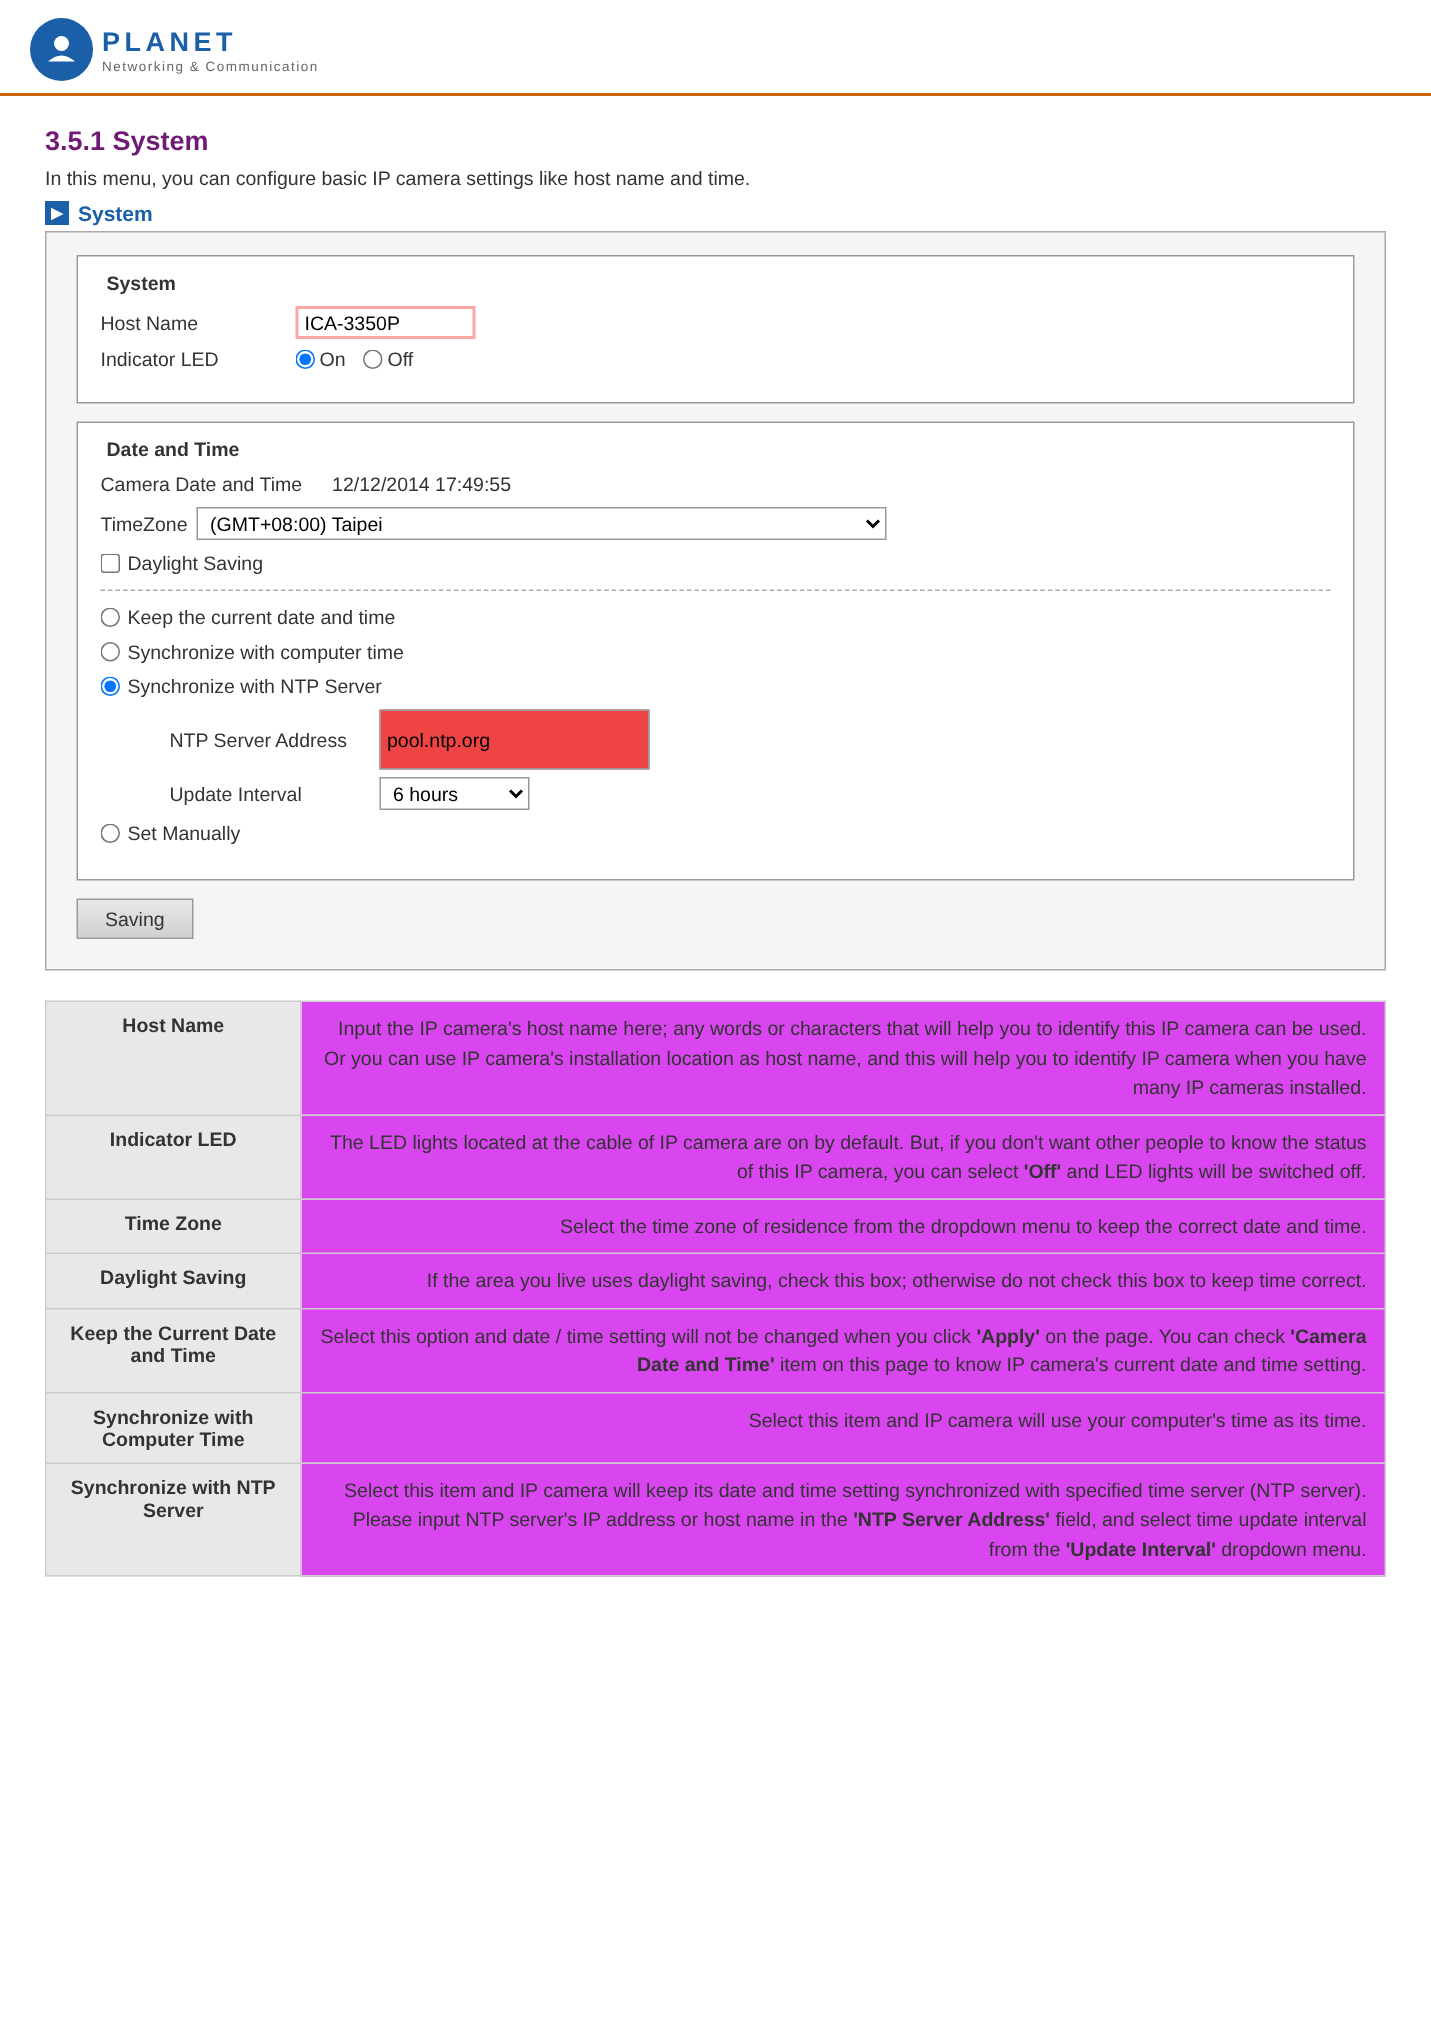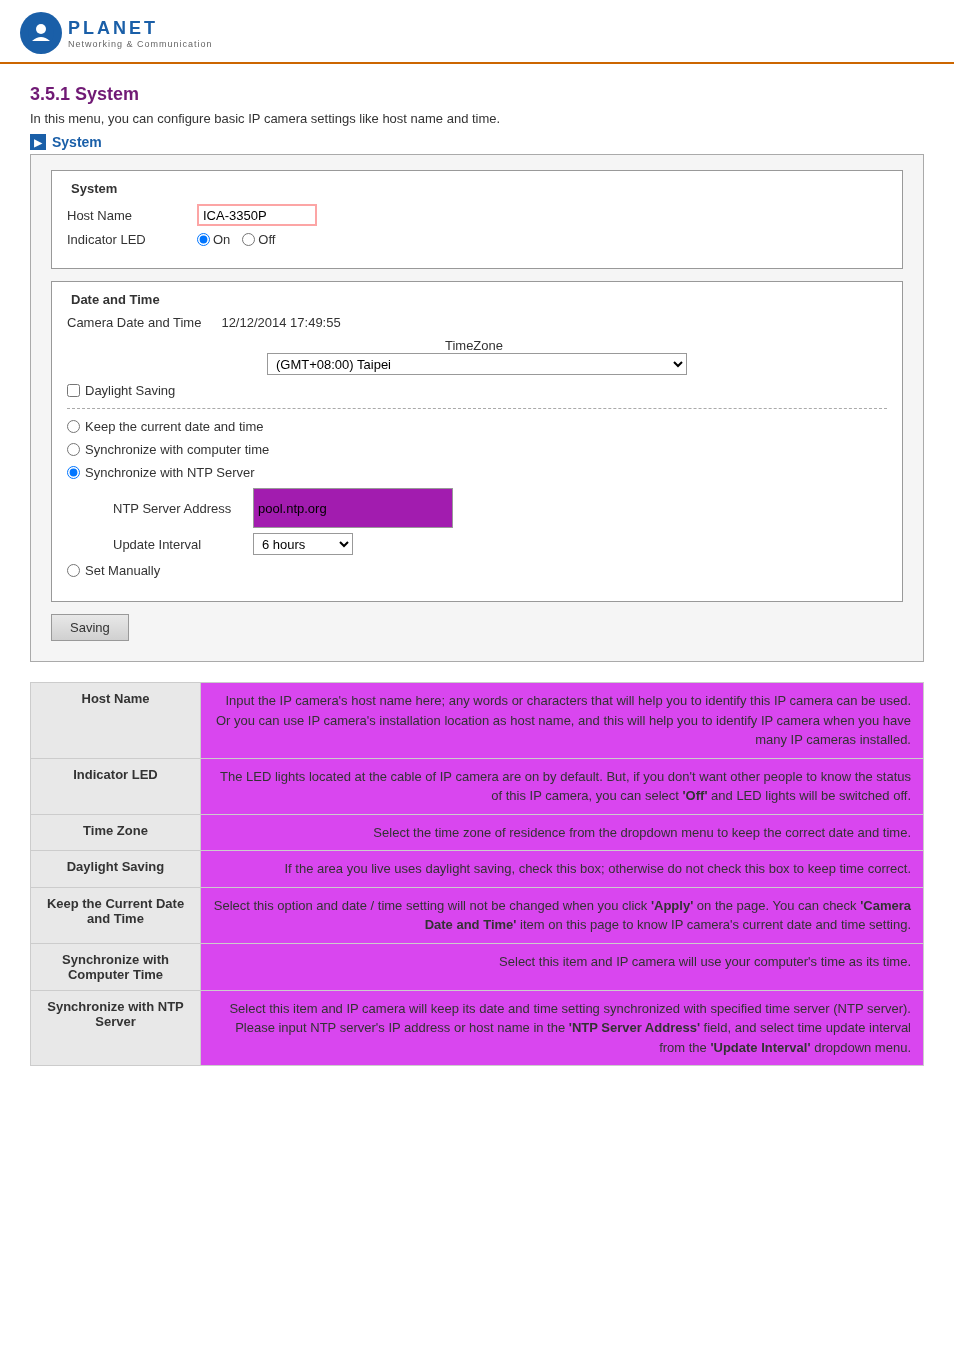--- a/index.html
+++ b/index.html
@@ -163,33 +163,32 @@
     }
     .date-value {
       font-size: 13px;
       color: #333;
     }
 
     .timezone-row {
       display: flex;
       align-items: center;
       margin-bottom: 8px;
-      flex-direction: column;
     }
     .timezone-label {
       font-size: 13px;
       color: #333;
       margin-right: 6px;
     }
     .timezone-select {
       border: 1px solid #999;
       padding: 2px 4px;
       font-size: 13px;
       height: 22px;
-      width: 420px;
+      width: 460px;
       background: #fff;
     }
 
     .checkbox-row {
       display: flex;
       align-items: center;
       gap: 5px;
       margin-bottom: 8px;
       font-size: 13px;
     }
@@ -222,22 +221,22 @@
     .ntp-label {
       font-size: 13px;
       color: #333;
       width: 140px;
     }
     .ntp-input {
       border: 1px solid #999;
       padding: 19px 4px;
       font-size: 13px;
       height: 22px;
-      width: 200px;
-      background: #a21caf;
+      width: 180px;
+      background: #ef4444;
     }
     .ntp-select {
       border: 1px solid #999;
       padding: 2px 4px;
       font-size: 13px;
       height: 22px;
       width: 100px;
       background: #fff;
     }
 

